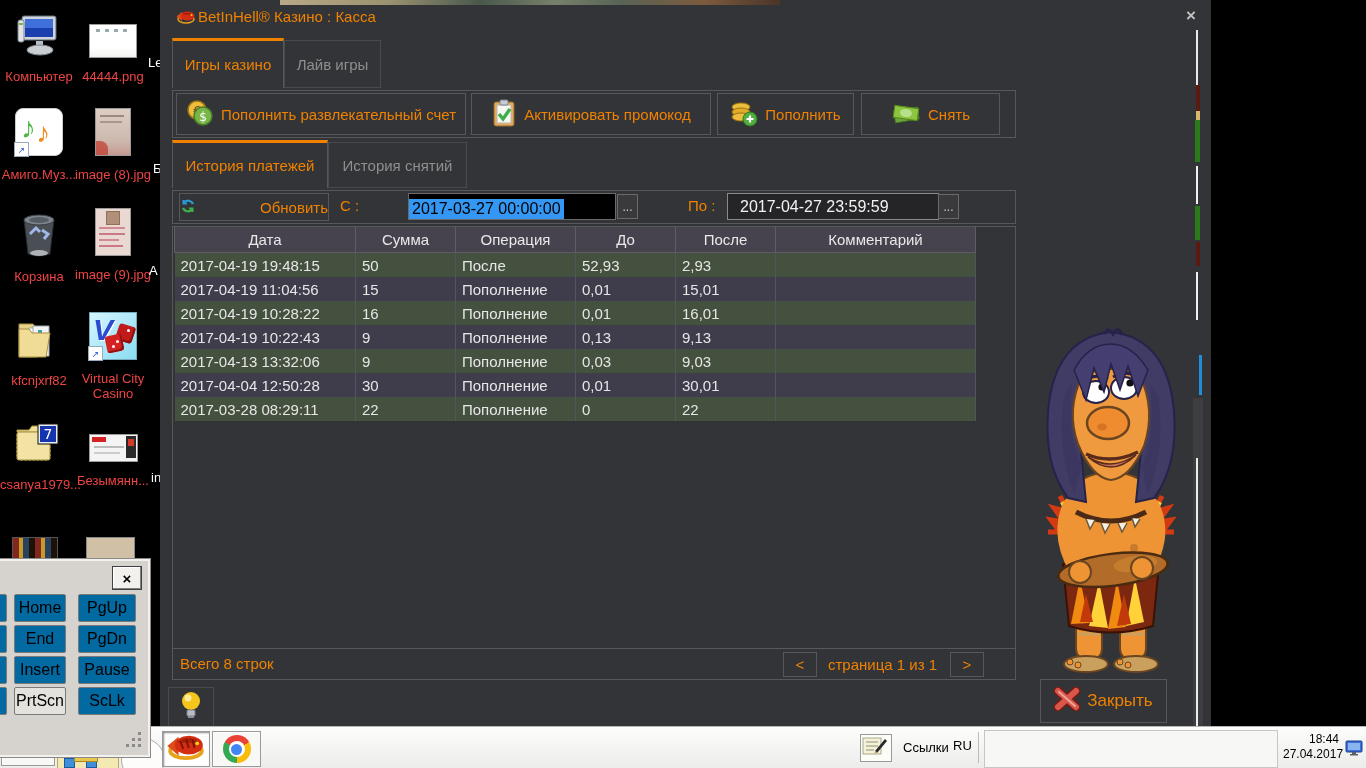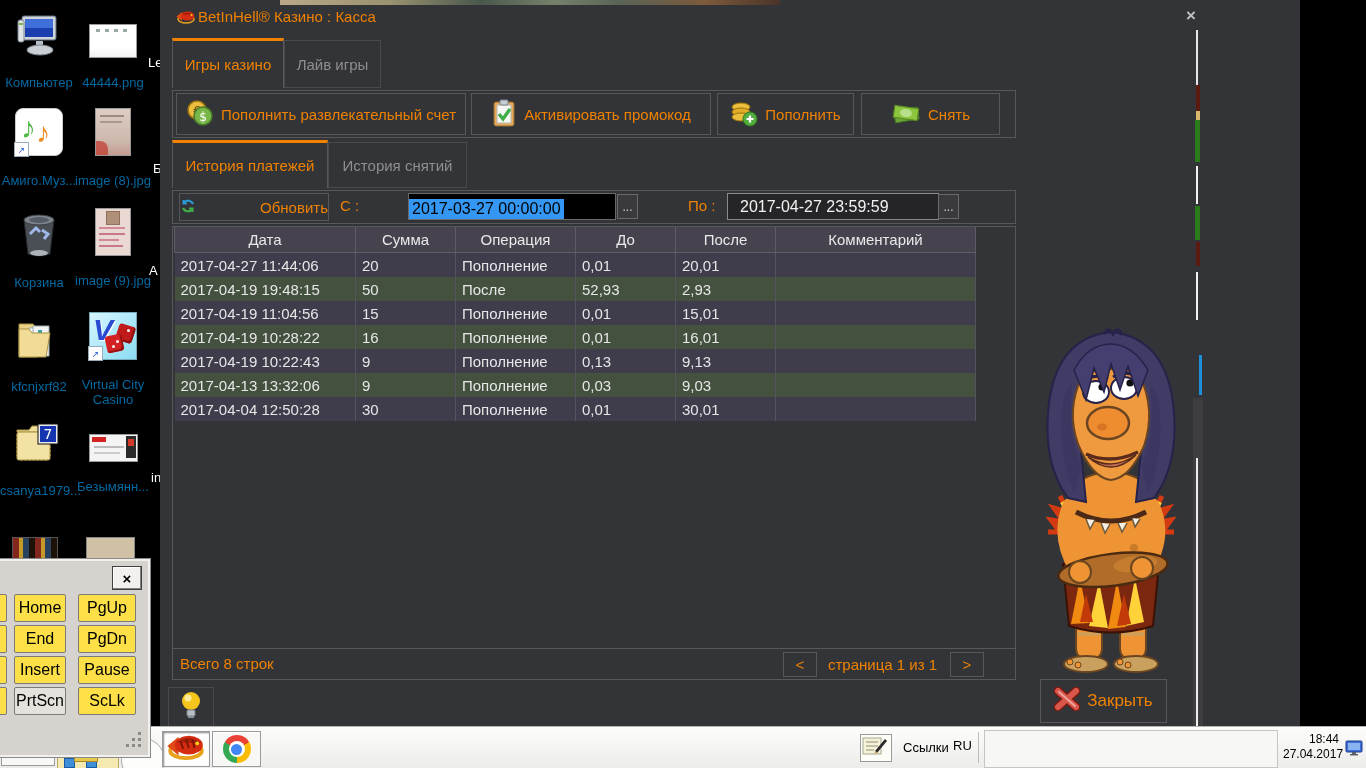--- a/index.html
+++ b/index.html
@@ -2,25 +2,25 @@
 <html><head>
 <meta charset="utf-8">
 <style>
   html,body{margin:0;padding:0;background:#000;}
   #screen{position:relative;width:1366px;height:768px;background:#000;overflow:hidden;
           font-family:"Liberation Sans","DejaVu Sans",sans-serif;-webkit-font-smoothing:antialiased;}
   .abs{position:absolute;}
   
   .dicon{position:absolute;width:78px;text-align:center;cursor:default;}
   .dicon .ico{height:48px;display:flex;align-items:flex-end;justify-content:center;}
-  .dlabel{margin-top:17px;font-size:13px;color:#0369a1;text-shadow:1px 1px 2px #000,0 0 3px #000;line-height:15px;}
+  .dlabel{margin-top:11px;font-size:13px;color:#ef4444;text-shadow:1px 1px 2px #000,0 0 3px #000;line-height:15px;}
   .thumb{display:inline-block;background:#fff;border:1px solid #9a9a9a;}
   .partial{position:absolute;font-size:13px;color:#fff;text-shadow:1px 1px 2px #000;z-index:4;}
   
-  #app{position:absolute;left:160px;top:0;width:1140px;height:726px;background:#333437;z-index:10;}
+  #app{position:absolute;left:160px;top:0;width:1051px;height:726px;background:#333437;z-index:10;}
   .or{color:#f08200;}
   .panel{position:absolute;border:1px solid #58585a;background:#333437;box-sizing:border-box;}
   .tab-active{position:absolute;box-sizing:border-box;background:#333437;border:1px solid #58585a;border-top:3px solid #f08200;border-bottom:none;
               color:#f08200;font-size:15px;display:flex;align-items:center;justify-content:center;z-index:2;}
   .tab-idle{position:absolute;box-sizing:border-box;background:#333437;border:1px solid #4a4a4d;
             color:#8f8f8f;font-size:15px;display:flex;align-items:center;justify-content:center;}
   .tbtn{position:absolute;box-sizing:border-box;border:1px solid #58585a;background:#333437;color:#f08200;
         font-size:15px;display:flex;align-items:center;justify-content:center;gap:7px;cursor:pointer;}
   .dots-btn{position:absolute;box-sizing:border-box;border:1px solid #6a6a6d;background:#3a3a3c;color:#cfcfcf;
             font-size:12px;display:flex;align-items:center;justify-content:center;cursor:pointer;}
@@ -34,21 +34,21 @@
   tr.rowB td{background:#44513f;}
   
   #taskbar{position:absolute;left:0;top:726px;width:1366px;height:42px;z-index:20;
            background:linear-gradient(#fdfdfc,#ecedea);border-top:1px solid #b5b5b5;box-sizing:border-box;}
   .tb-btn{position:absolute;box-sizing:border-box;border:1px solid #9a9a9a;background:#f8f8f6;
           box-shadow:inset 1px 1px 0 #fff;display:flex;align-items:center;justify-content:center;cursor:pointer;}
   .tray{position:absolute;width:17px;height:17px;top:740px;}
   
   #osk{position:absolute;left:-124px;top:559px;width:274px;height:198px;background:#d6d3ce;
        border:2px solid #f2f1ee;outline:1px solid #8a8a8a;z-index:30;box-sizing:border-box;}
-  .kkey{position:absolute;height:28px;background:#fde047;border:1px solid #7a7a7a;border-radius:2px;box-sizing:border-box;
+  .kkey{position:absolute;height:28px;background:#0369a1;border:1px solid #7a7a7a;border-radius:2px;box-sizing:border-box;
         font-size:16px;color:#000;display:flex;align-items:center;justify-content:center;cursor:pointer;}
   .osk-close{position:absolute;width:28px;height:22px;background:#f2f1ee;border:1px solid #404040;
              box-shadow:inset -1px -1px 0 #808080, inset 1px 1px 0 #fff;
              font-size:15px;font-weight:bold;color:#000;display:flex;align-items:center;justify-content:center;cursor:pointer;}
   .flag{display:inline-grid;grid-template-columns:7px 7px;grid-template-rows:7px 7px;gap:1px;transform:skewY(-6deg);}
   .flag i{display:block;border-radius:1px;}
   .seg{position:absolute;z-index:12;}
 </style>
 </head>
 <body>
@@ -293,28 +293,20 @@
         <tr>
           <th>Дата</th>
           <th>Сумма</th>
           <th>Операция</th>
           <th>До</th>
           <th>После</th>
           <th>Комментарий</th>
         </tr>
       </thead>
       <tbody>
-        <tr class="rowA">
-            <td>2017-04-27 11:44:06</td>
-            <td>20</td>
-            <td>Пополнение</td>
-            <td>0,01</td>
-            <td>20,01</td>
-            <td></td>
-          </tr>
         <tr class="rowB">
             <td>2017-04-19 19:48:15</td>
             <td>50</td>
             <td>После</td>
             <td>52,93</td>
             <td>2,93</td>
             <td></td>
           </tr>
         <tr class="rowA">
             <td>2017-04-19 11:04:56</td>
@@ -347,20 +339,28 @@
             <td>0,03</td>
             <td>9,03</td>
             <td></td>
           </tr>
         <tr class="rowA">
             <td>2017-04-04 12:50:28</td>
             <td>30</td>
             <td>Пополнение</td>
             <td>0,01</td>
             <td>30,01</td>
+            <td></td>
+          </tr>
+        <tr class="rowB">
+            <td>2017-03-28 08:29:11</td>
+            <td>22</td>
+            <td>Пополнение</td>
+            <td>0</td>
+            <td>22</td>
             <td></td>
           </tr>
       </tbody>
     </table>
 
     <div class="abs" style="left:13px;top:648px;width:842px;height:1px;background:#58585a;"></div>
     <span class="abs or" style="left:20px;top:655px;font-size:15px;">Всего 8 строк</span>
     <div class="pag-btn" style="left:623px;top:652px;width:34px;height:25px;">&lt;</div>
     <span class="abs or" style="left:668px;top:656px;font-size:15px;">страница 1 из 1</span>
     <div class="pag-btn" style="left:790px;top:652px;width:34px;height:25px;">&gt;</div>

